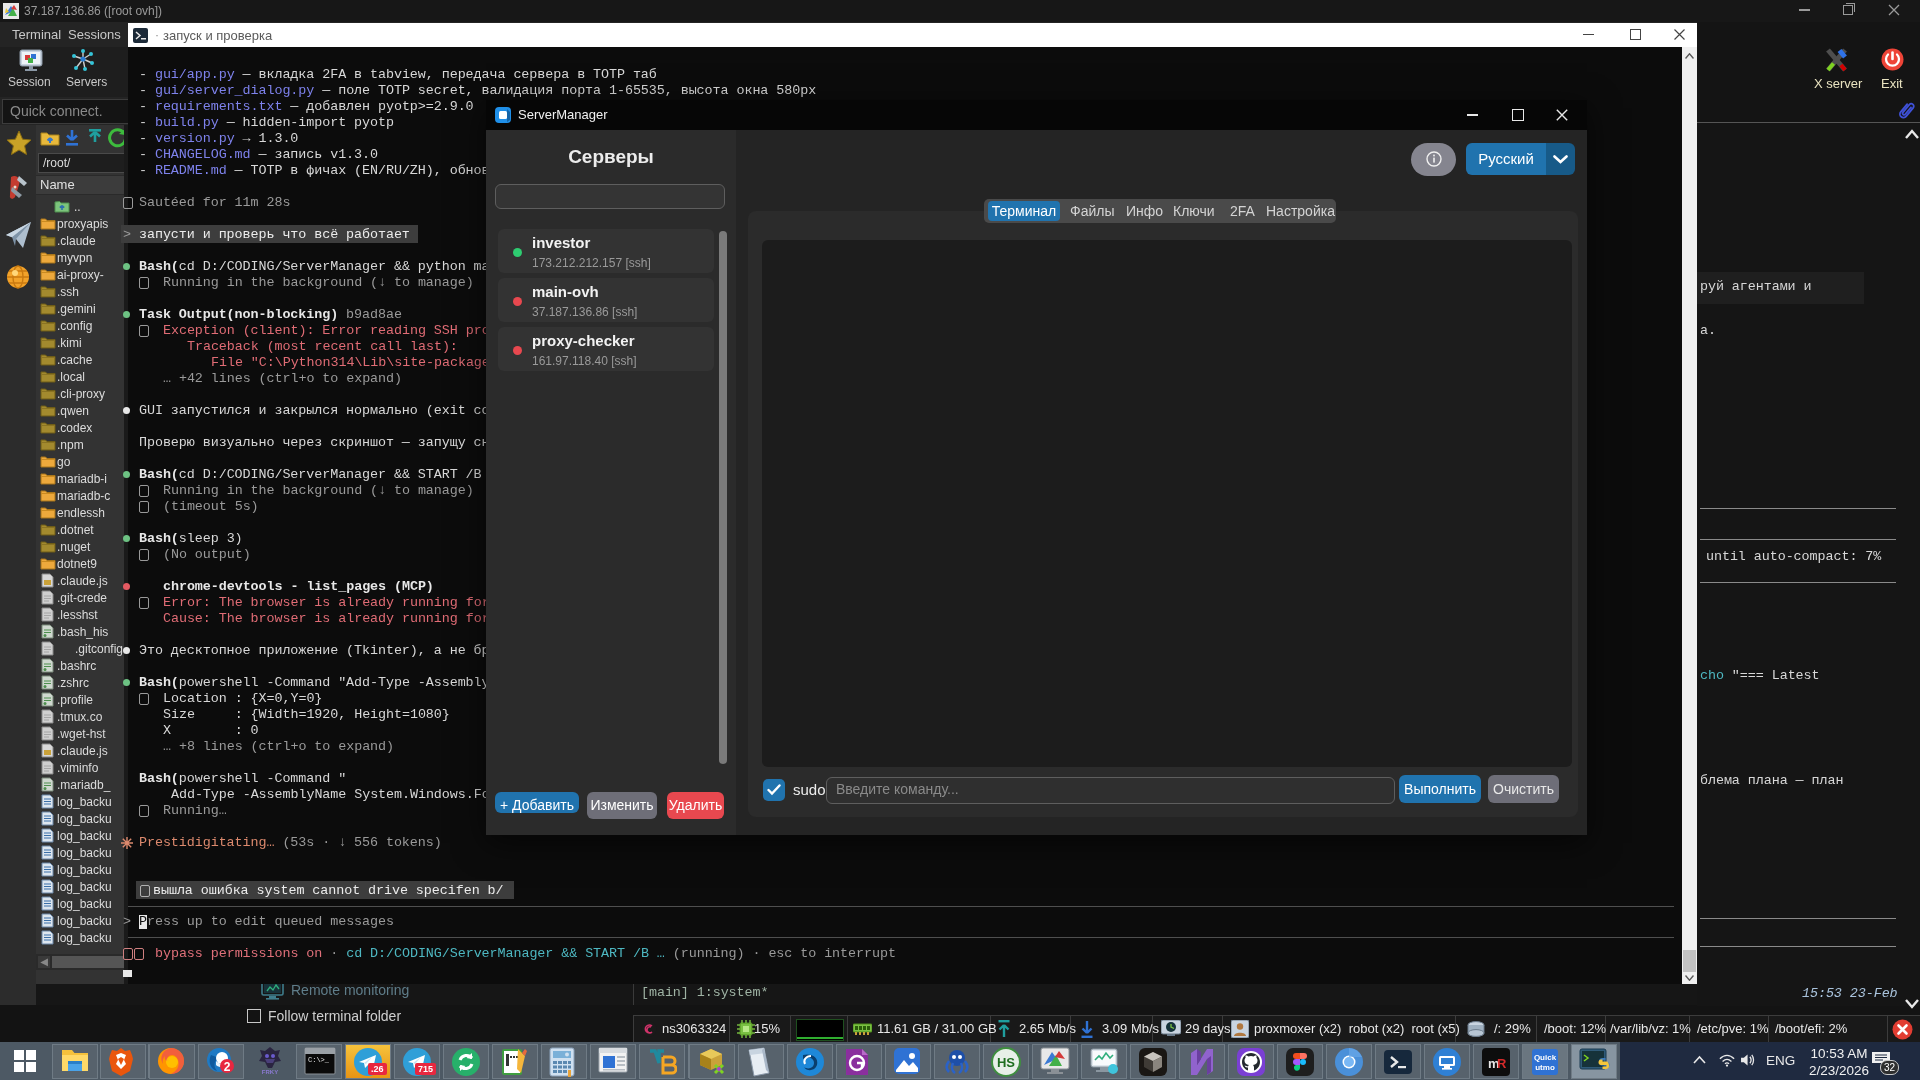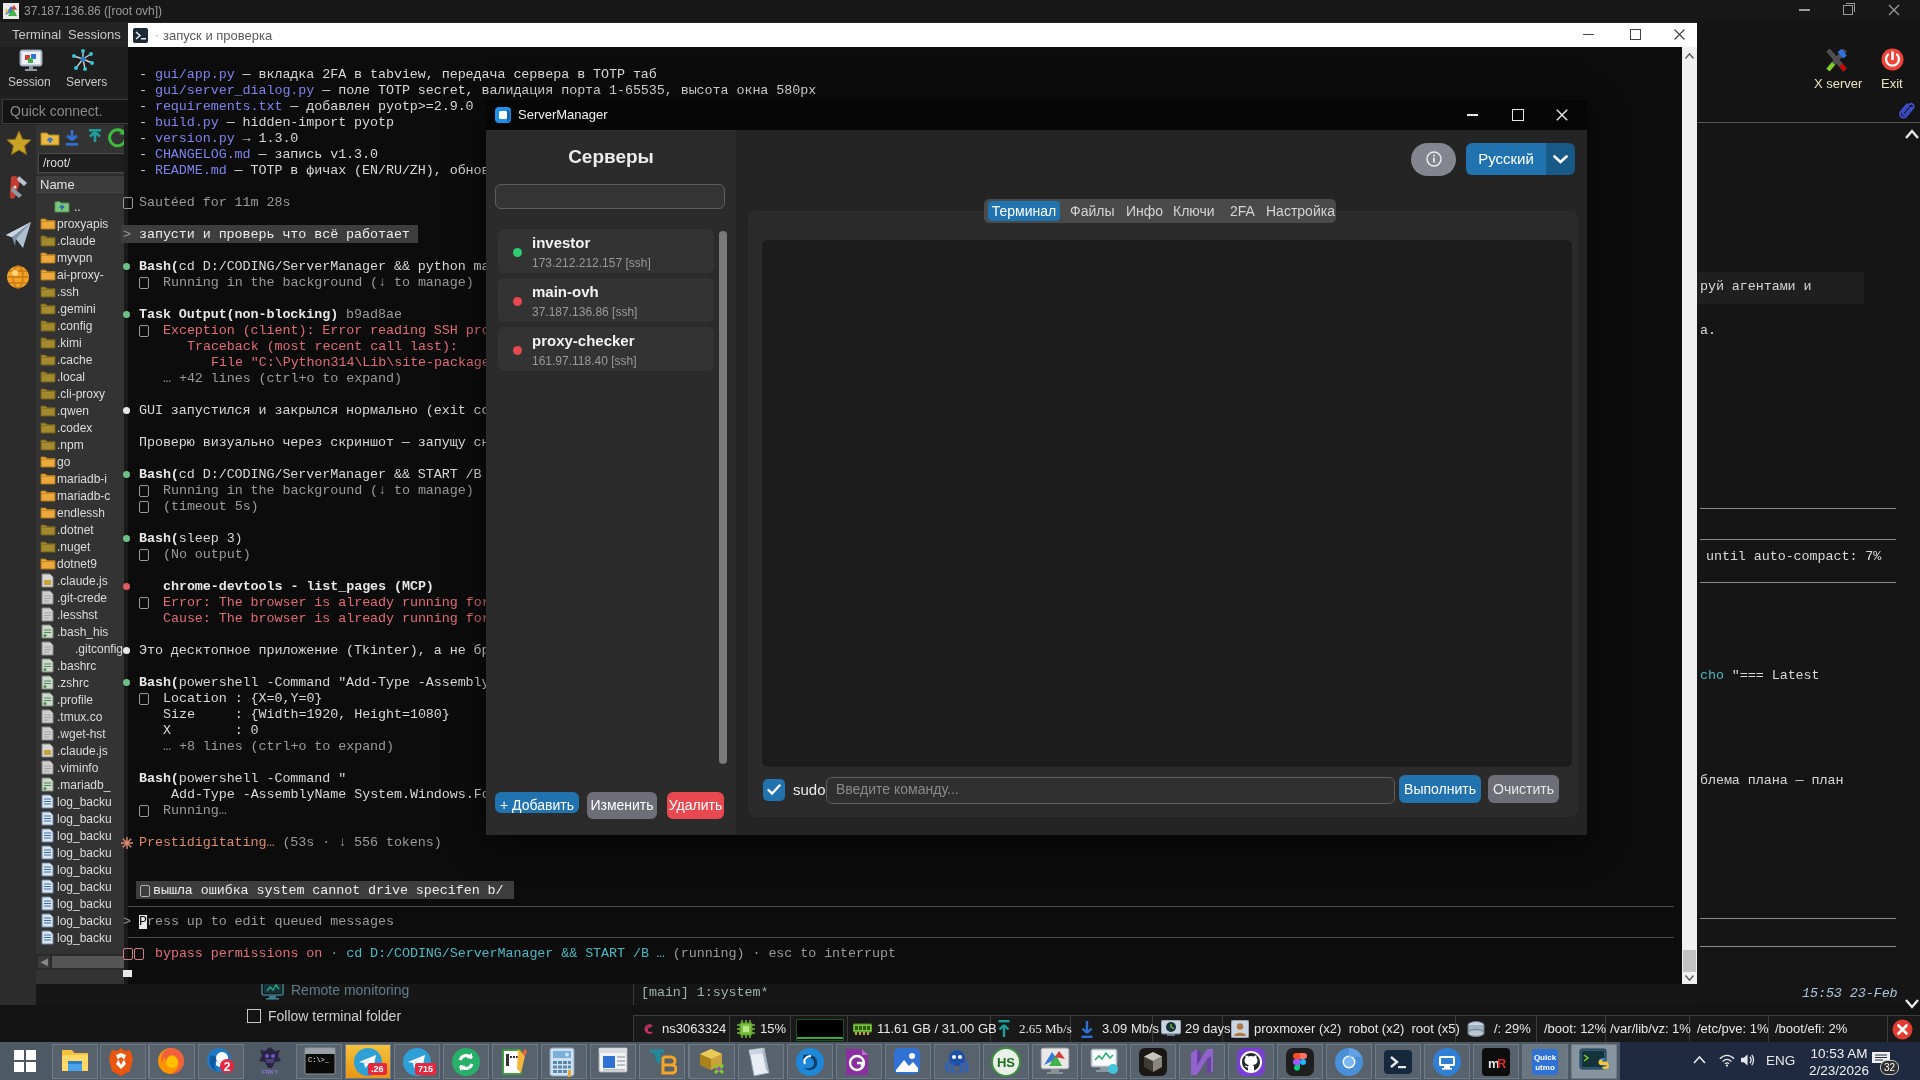--- a/index.html
+++ b/index.html
@@ -490,21 +490,21 @@
             <line x1="9" y1="15" x2="9" y2="18"></line>
             <line x1="13" y1="15" x2="13" y2="18"></line>
             <line x1="0" y1="5" x2="3" y2="5"></line>
             <line x1="0" y1="9" x2="3" y2="9"></line>
             <line x1="0" y1="13" x2="3" y2="13"></line>
             <line x1="15" y1="5" x2="18" y2="5"></line>
             <line x1="15" y1="9" x2="18" y2="9"></line>
             <line x1="15" y1="13" x2="18" y2="13"></line>
           </g>
         </svg>
-<div class="abs" style="left:127px;top:5px;font-size:13px;color:#e8e8e8;white-space:nowrap;">15%</div>
+<div class="abs" style="left:121px;top:5px;font-size:13px;color:#e8e8e8;white-space:nowrap;">15%</div>
 <div class="abs" style="left:163px;top:3px;width:46px;height:20px;background:#000;border:1px solid #1f4f1f;">
           <div class="abs" style="left:0;bottom:1px;width:46px;height:2px;background:#2fae2f;"></div>
         </div>
 <svg class="abs" style="left:220px;top:6px;" width="19" height="14" viewBox="0 0 19 14">
           <rect x="0" y="2" width="19" height="8" rx="1" fill="#7ac143" stroke="#4e8f1a"></rect>
           <g fill="#2a5e0a">
             <rect x="2" y="4" width="3" height="4"></rect>
             <rect x="6" y="4" width="3" height="4"></rect>
             <rect x="10" y="4" width="3" height="4"></rect>
             <rect x="14" y="4" width="3" height="4"></rect>
@@ -514,21 +514,21 @@
             <rect x="6" y="10" width="2" height="3"></rect>
             <rect x="10" y="10" width="2" height="3"></rect>
             <rect x="14" y="10" width="2" height="3"></rect>
           </g>
         </svg>
 <div class="abs" style="left:244px;top:5px;font-size:13px;color:#e8e8e8;white-space:nowrap;">11.61 GB / 31.00 GB</div>
 <svg class="abs" style="left:364px;top:3px;" width="14" height="20" viewBox="0 0 14 20">
           <path d="M7 18 L7 6 M7 6 L2.5 10.5 M7 6 L11.5 10.5" stroke="#1f9e9e" stroke-width="2.4" fill="none"></path>
           <rect x="1.5" y="1" width="11" height="2.4" fill="#1f9e9e"></rect>
         </svg>
-<div class="abs" style="left:386px;top:5px;font-size:13px;color:#e8e8e8;white-space:nowrap;font-family:Liberation Serif, serif;">2.65 Mb/s</div>
+<div class="abs" style="left:386px;top:5px;font-size:13px;color:#e8e8e8;white-space:nowrap;">2.65 Mb/s</div>
 <svg class="abs" style="left:447px;top:3px;" width="14" height="20" viewBox="0 0 14 20">
           <path d="M7 2 L7 14 M7 14 L2.5 9.5 M7 14 L11.5 9.5" stroke="#2f72d4" stroke-width="2.4" fill="none"></path>
           <rect x="1.5" y="16.6" width="11" height="2.4" fill="#2f72d4"></rect>
         </svg>
 <div class="abs" style="left:469px;top:5px;font-size:13px;color:#e8e8e8;white-space:nowrap;">3.09 Mb/s</div>
 <svg class="abs" style="left:528px;top:4px;" width="20" height="17" viewBox="0 0 20 17">
           <rect x="0" y="0" width="20" height="14" rx="2" fill="#c9d4e0" stroke="#6a7a8a"></rect>
           <circle cx="10" cy="7" r="5" fill="#16323a"></circle>
           <path d="M10 4 L10 7 L13 8.5" stroke="#7ac143" stroke-width="1.3" fill="none"></path>
           <rect x="6" y="14" width="8" height="2" fill="#6a7a8a"></rect>

